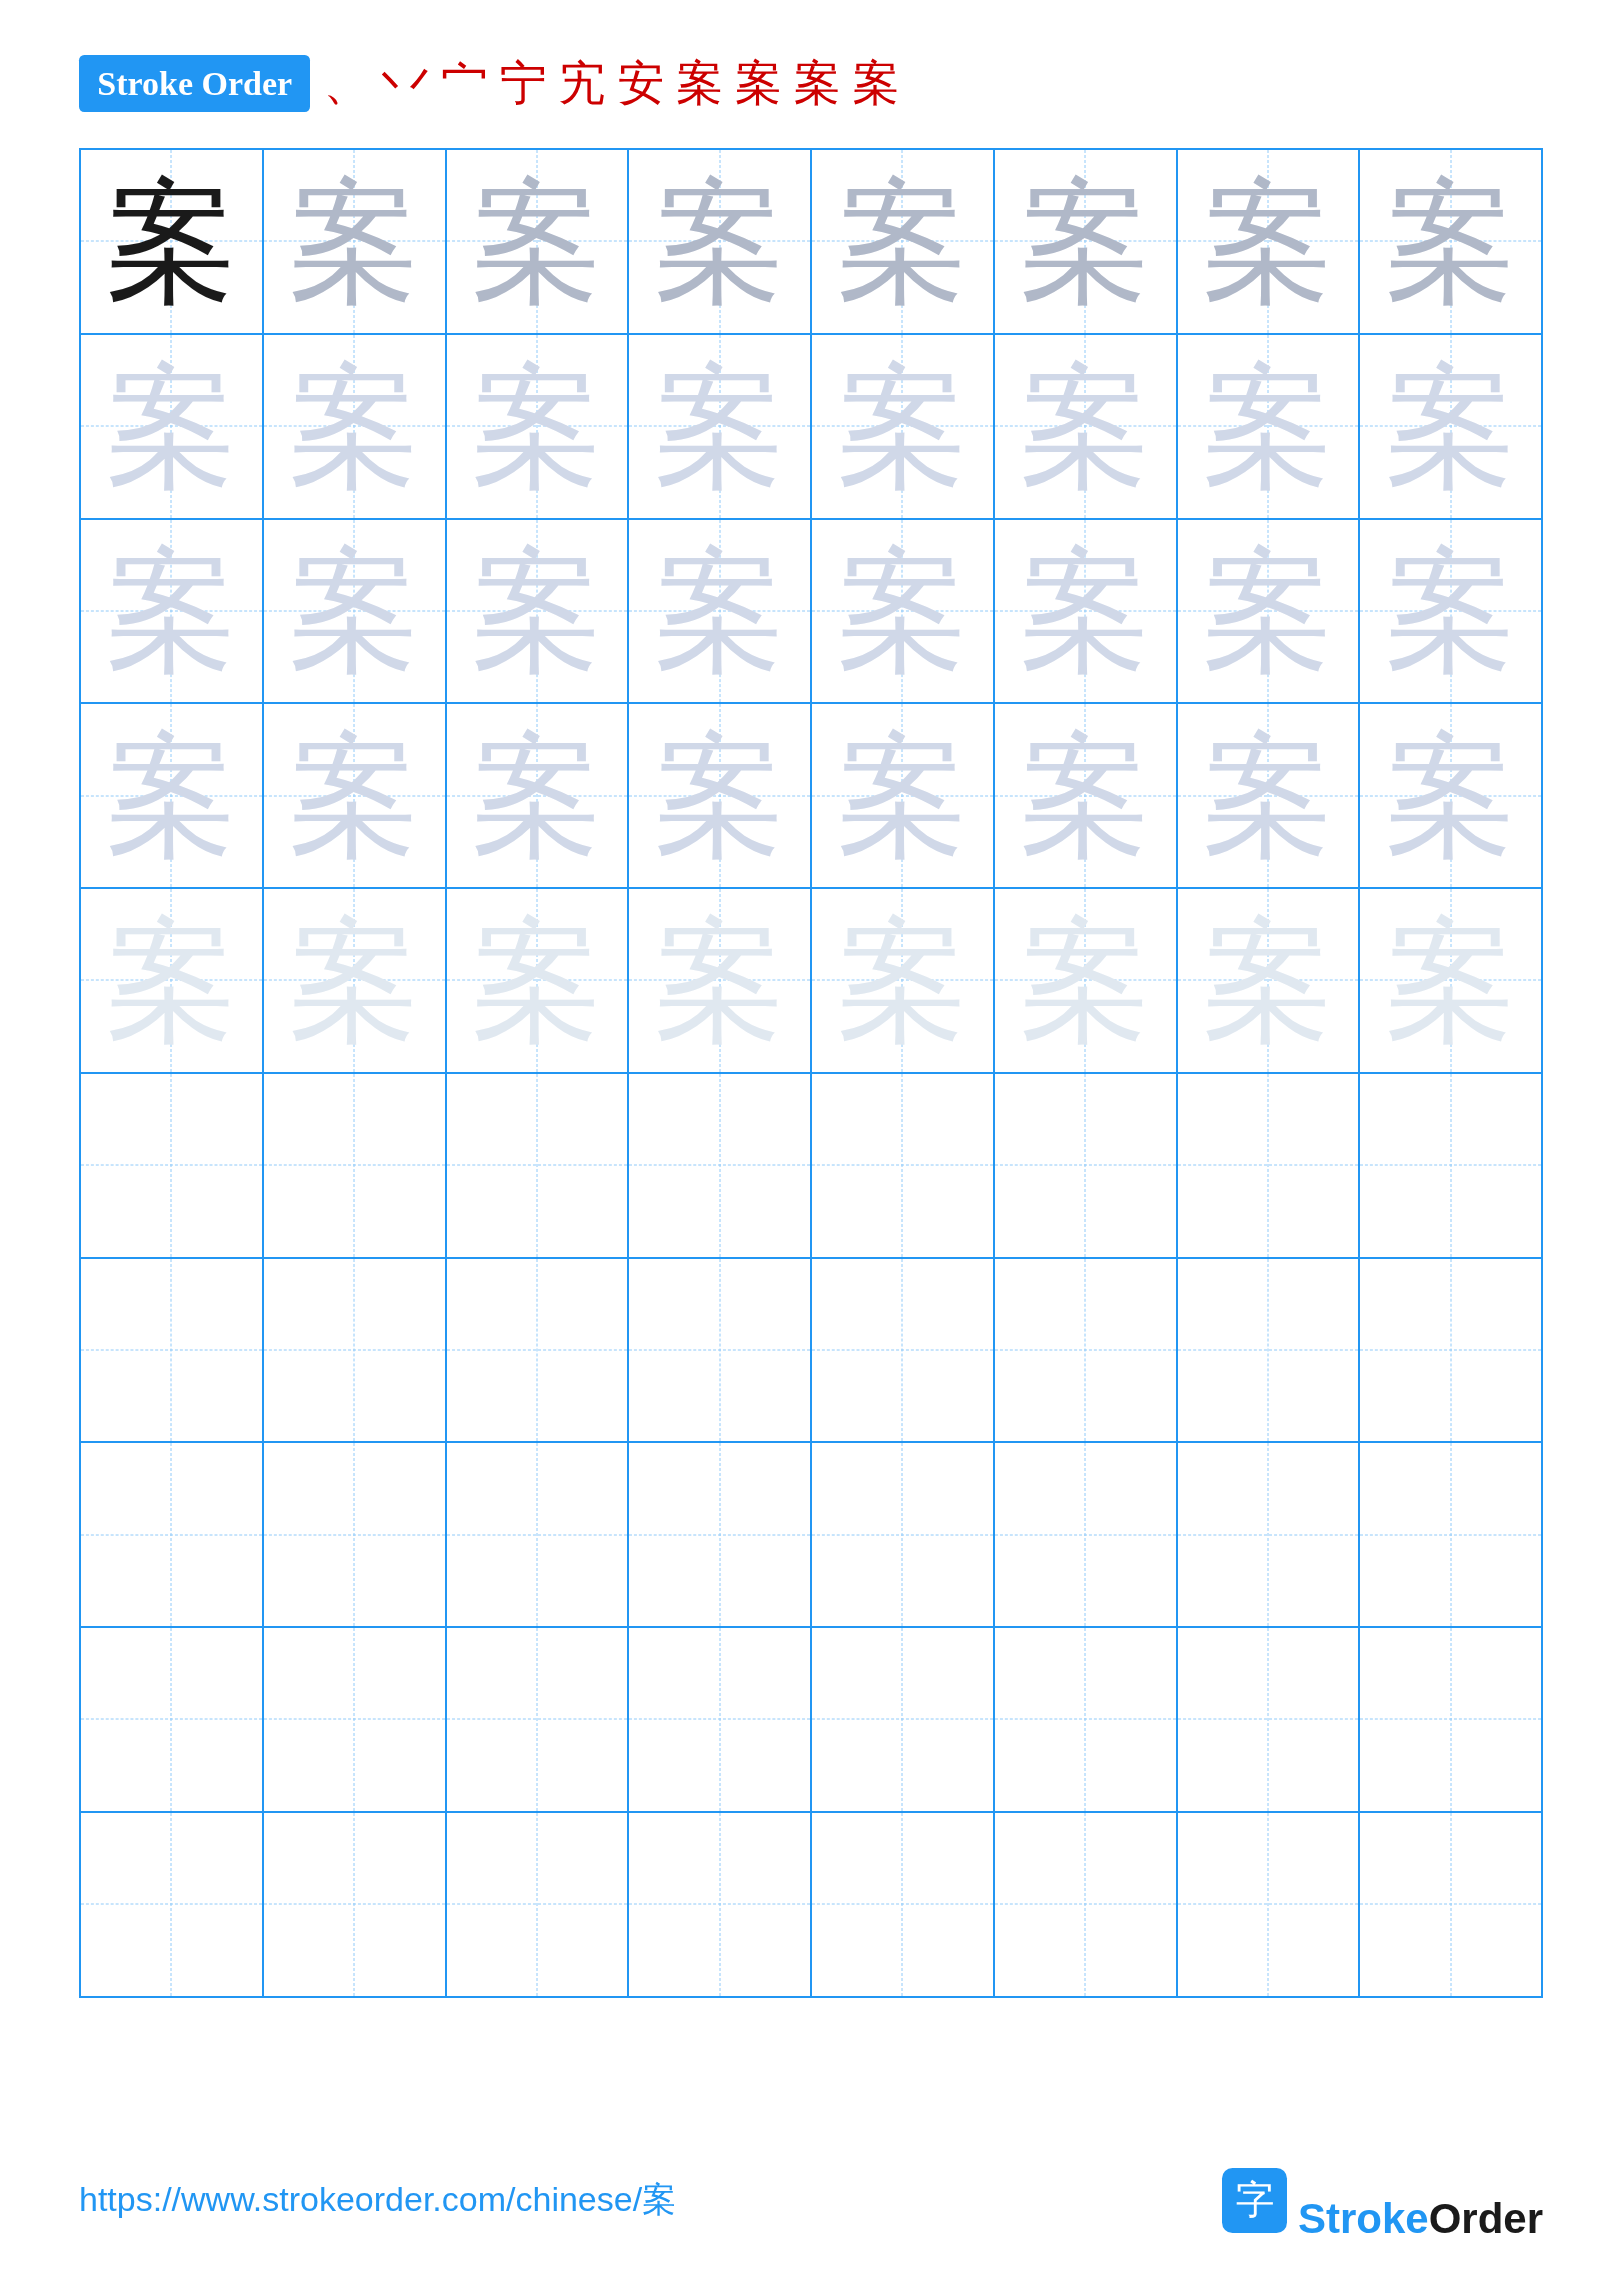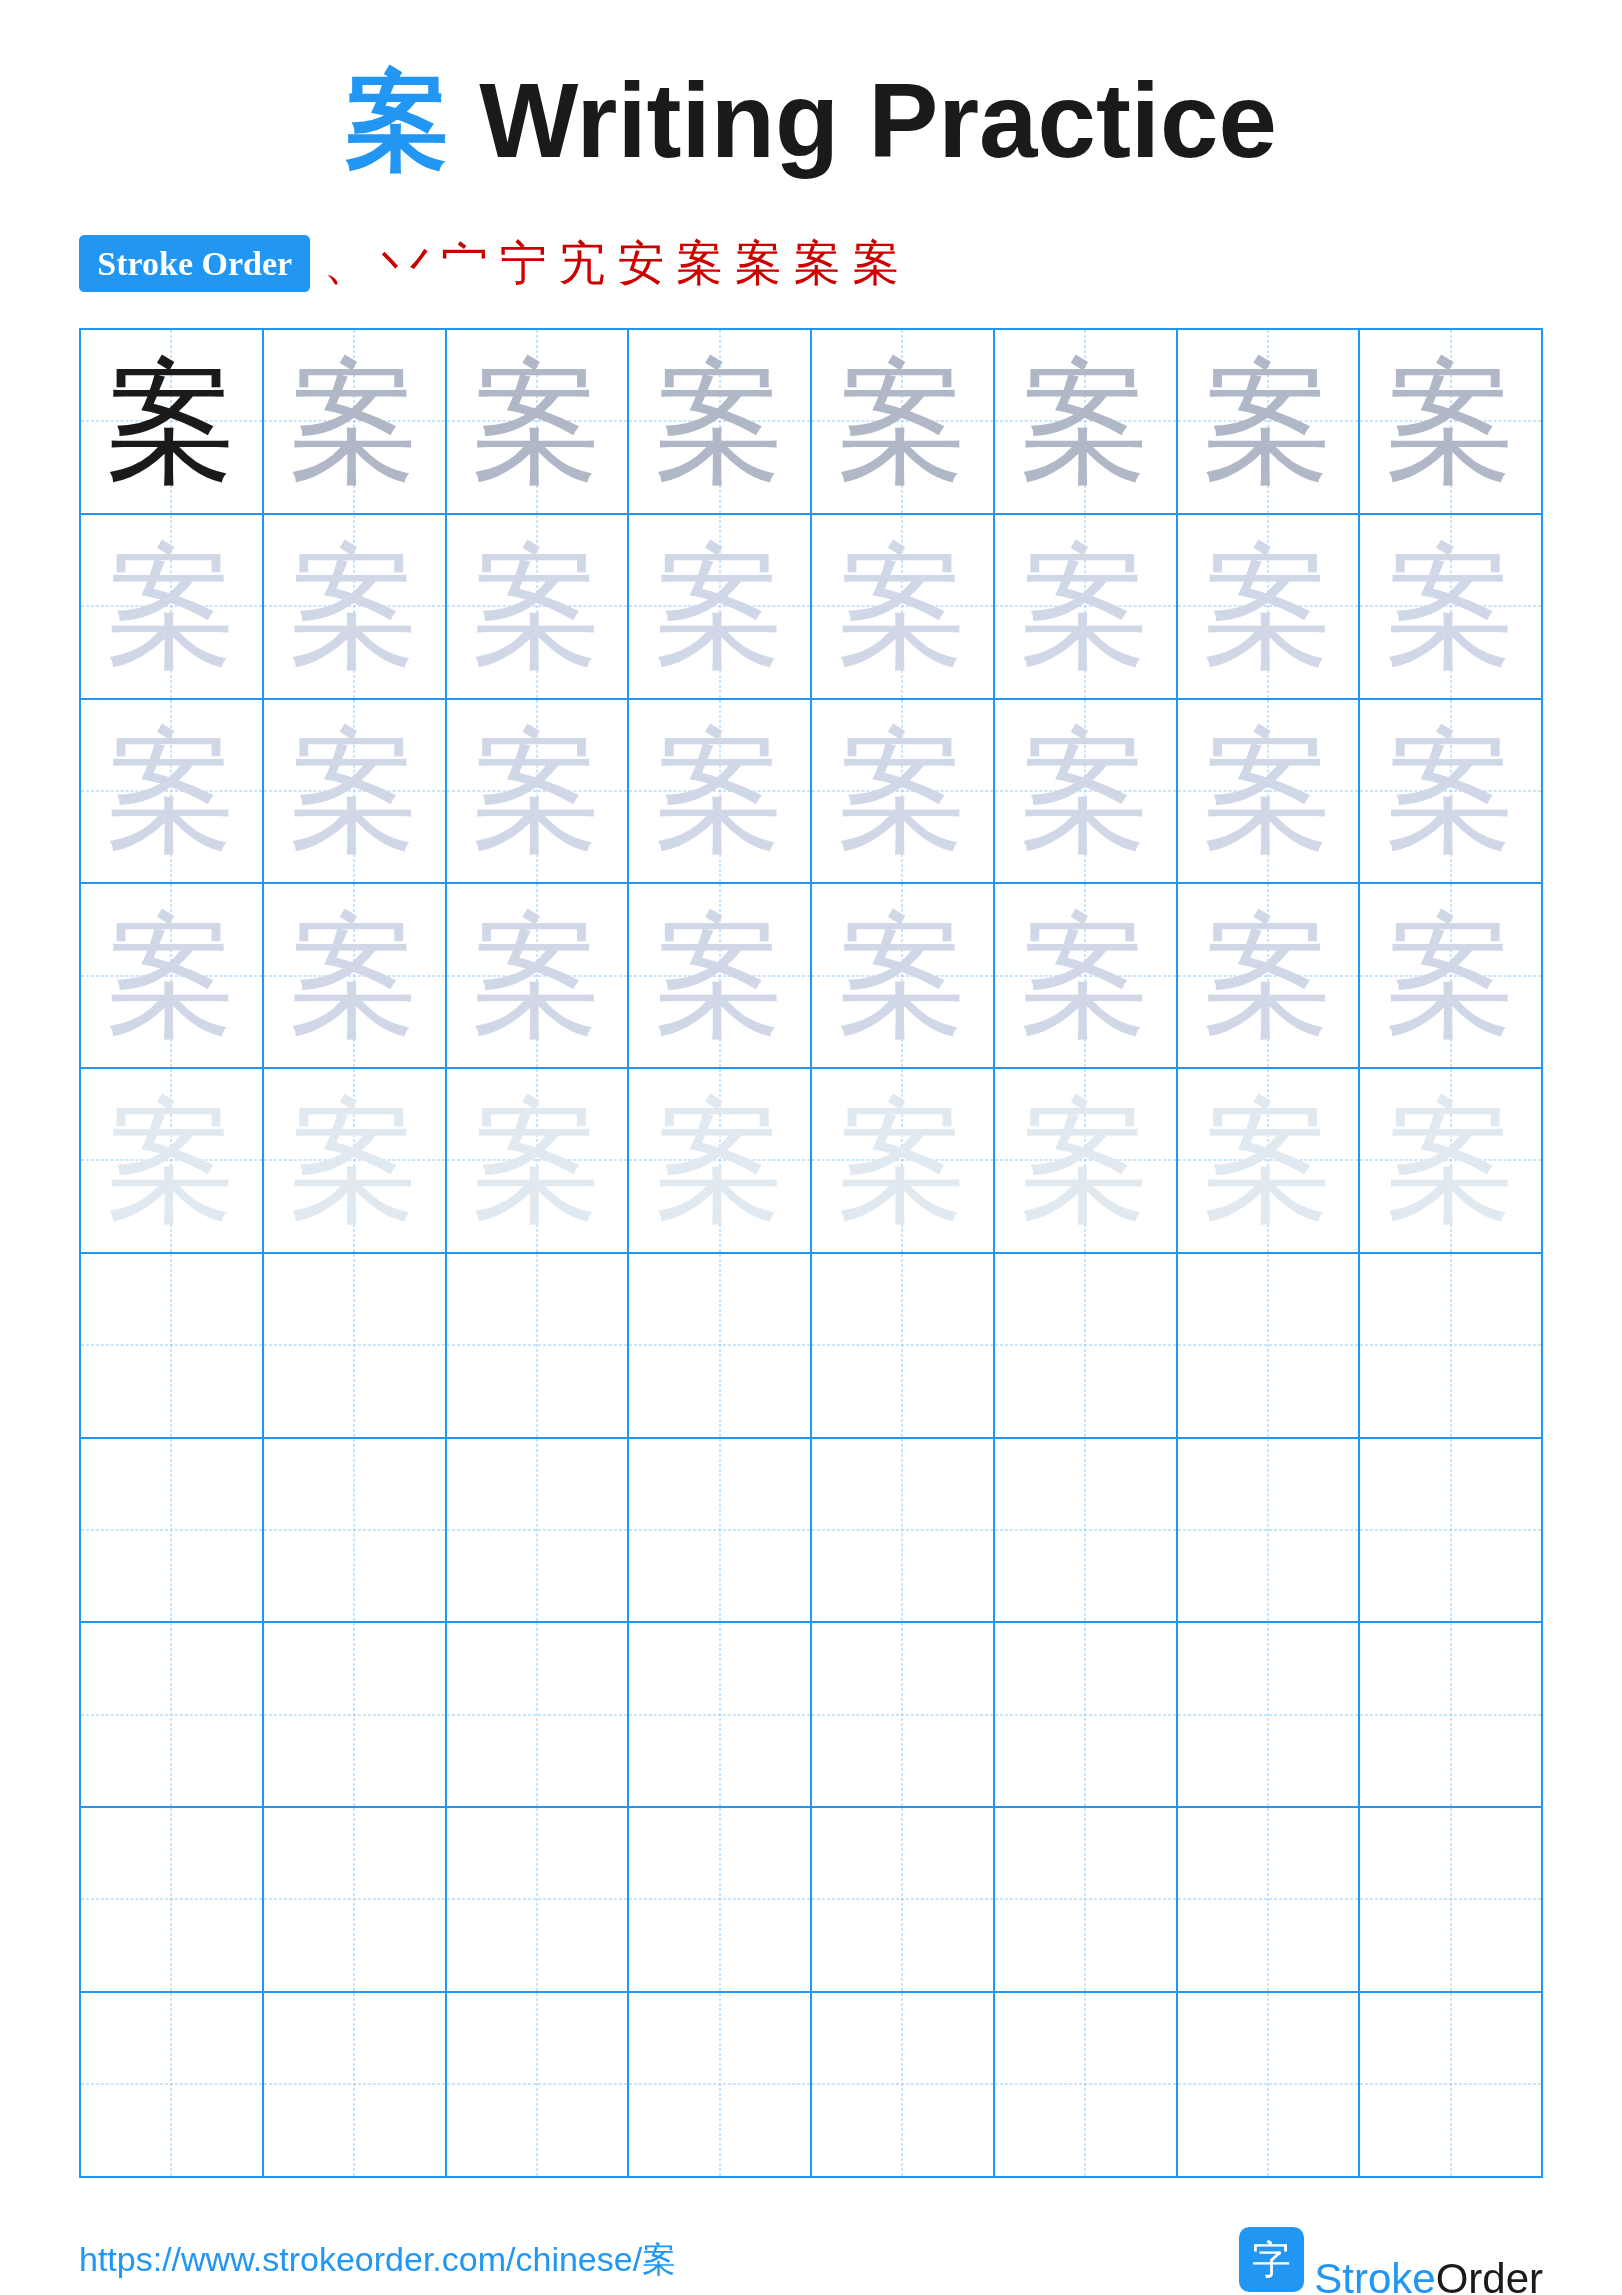--- a/index.html
+++ b/index.html
@@ -170,44 +170,41 @@
       border-radius: 10.5px;
       display: flex;
       align-items: center;
       justify-content: center;
       font-size: 39px;
       color: white;
     }
 
     .footer-brand-text {
       font-size: 42px;
-      font-weight: normal;
+      font-weight: bold;
       color: #1a1a1a;
       margin-top: 38px;
     }
 
     .footer-brand-text span {
       color: #2196F3;
     }
 
     
     .grid-cell-inner {
       position: absolute;
       top: 0; left: 0; right: 0; bottom: 0;
       z-index: 1;
     }
   </style>
 </head>
 <body>
 
 <div class="page">
 
-  <div class="title">
-    <span class="title-char">案</span><span> Writing Practice</span>
-  </div>
 
   <div class="stroke-order-row">
     <div class="stroke-order-badge">Stroke Order</div>
     <div class="stroke-sequence">
       <span class="stroke-seq-item">、</span>
       <span class="stroke-seq-item">丷</span>
       <span class="stroke-seq-item">宀</span>
       <span class="stroke-seq-item">宁</span>
       <span class="stroke-seq-item">宄</span>
       <span class="stroke-seq-item">安</span>

